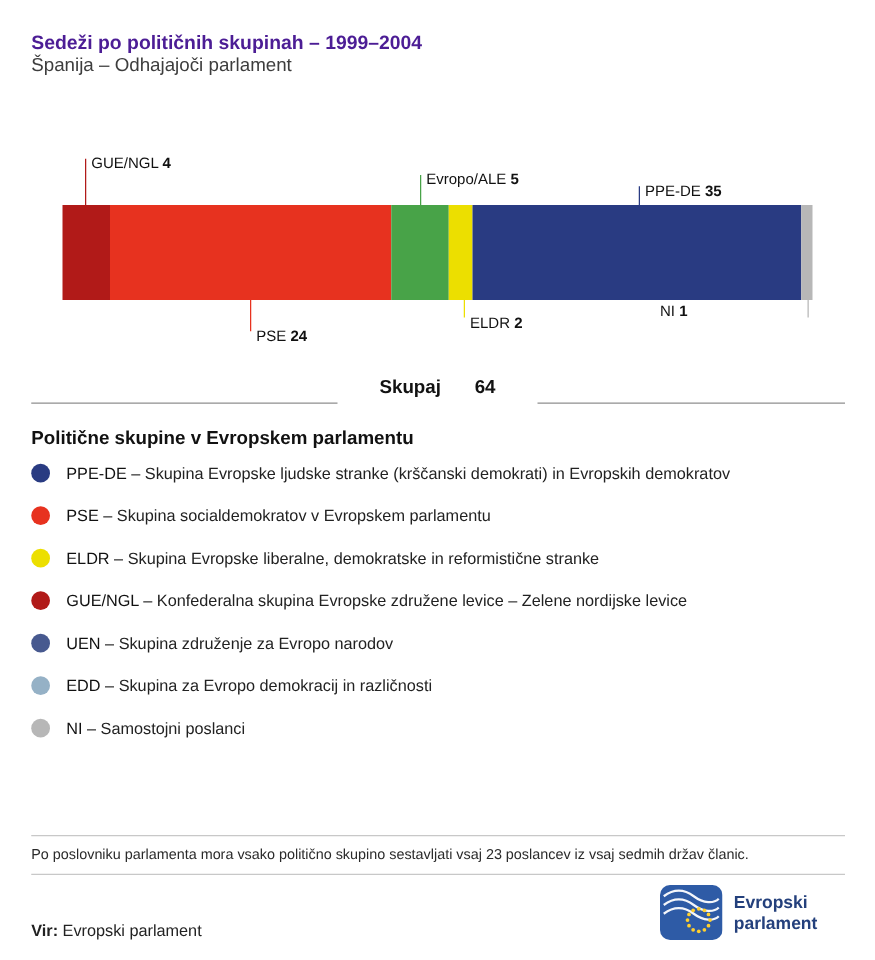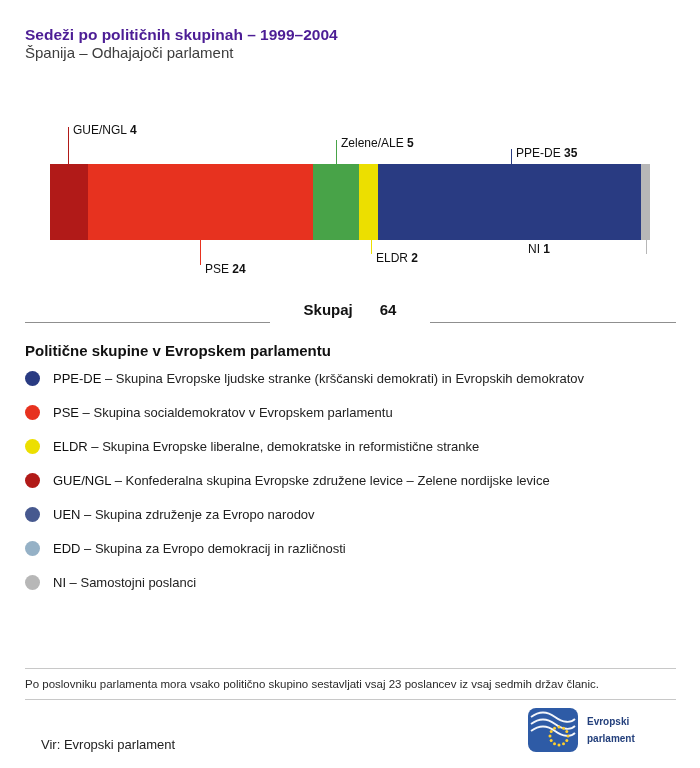--- a/index.html
+++ b/index.html
@@ -30,24 +30,24 @@
   .legend-row { display:flex; align-items:center; height:15px; margin-bottom:19px; }
   .legend-dot { width:15px; height:15px; border-radius:50%; flex:0 0 15px; margin-right:13px; }
   .legend-text { font-size:13px; color:#222; white-space:nowrap; }
   .legend-text b { font-weight:normal; color:#111; }
 
   .footnote { position:absolute; left:25px; top:668px; width:651px;
               border-top:1px solid #c8c8c8; border-bottom:1px solid #c8c8c8;
               padding:9px 2px 9px 0; font-size:11.5px; color:#2a2a2a; }
 
   .source { position:absolute; left:25px; top:737px; font-size:13px; color:#222; }
-  .source b { font-weight:normal;margin-left:16px; }
+  .source b { font-weight:bold; }
 
   .logo { position:absolute; left:528px; top:708px; display:flex; align-items:center; gap:9px; }
-  .logo-text { font-size:10px; font-weight:bold; color:#24407c; line-height:17px; }
+  .logo-text { font-size:14px; font-weight:bold; color:#24407c; line-height:17px; }
 </style>
 </head>
 <body>
 
 <div class="page">
 
   <div class="title">Sedeži po političnih skupinah – 1999–2004</div>
   <div class="subtitle">Španija – Odhajajoči parlament</div>
 
   <div class="chart">
@@ -58,21 +58,21 @@
         <div class="bar-seg" style="width: 3.125%; background: rgb(236, 223, 0);"></div>
         <div class="bar-seg" style="width: 43.75%; background: rgb(41, 59, 130);"></div>
         <div class="bar-seg" style="width: 1.5625%; background: rgb(183, 183, 183);"></div>
       </div>
     <div>
         <div class="leader-line" style="left: 68px; top: 127px; height: 38px; background: rgb(177, 26, 24);"></div>
         <div class="seg-label" style="top: 123px; left: 73px;"><span>GUE/NGL </span><b>4</b></div>
         <div class="leader-line" style="left: 200px; top: 240px; height: 25px; background: rgb(231, 50, 31);"></div>
         <div class="seg-label" style="top: 262px; left: 205px;"><span>PSE </span><b>24</b></div>
         <div class="leader-line" style="left: 336px; top: 140px; height: 25px; background: rgb(72, 163, 72);"></div>
-        <div class="seg-label" style="top: 136px; left: 341px;"><span>Zelene/ALE </span><b>5</b></div>
+        <div class="seg-label" style="top: 136px; left: 341px;"><span>Evropo/ALE </span><b>5</b></div>
         <div class="leader-line" style="left: 371px; top: 240px; height: 14px; background: rgb(236, 223, 0);"></div>
         <div class="seg-label" style="top: 251px; left: 376px;"><span>ELDR </span><b>2</b></div>
         <div class="leader-line" style="left: 511px; top: 149px; height: 16px; background: rgb(41, 59, 130);"></div>
         <div class="seg-label" style="top: 146px; left: 516px;"><span>PPE-DE </span><b>35</b></div>
         <div class="leader-line" style="left: 646px; top: 240px; height: 14px; background: rgb(183, 183, 183);"></div>
         <div class="seg-label" style="top: 242px; right: 58px;"><span>NI </span><b>1</b></div>
       </div>
   </div>
 
   <div class="total-rule rule-left"></div>

